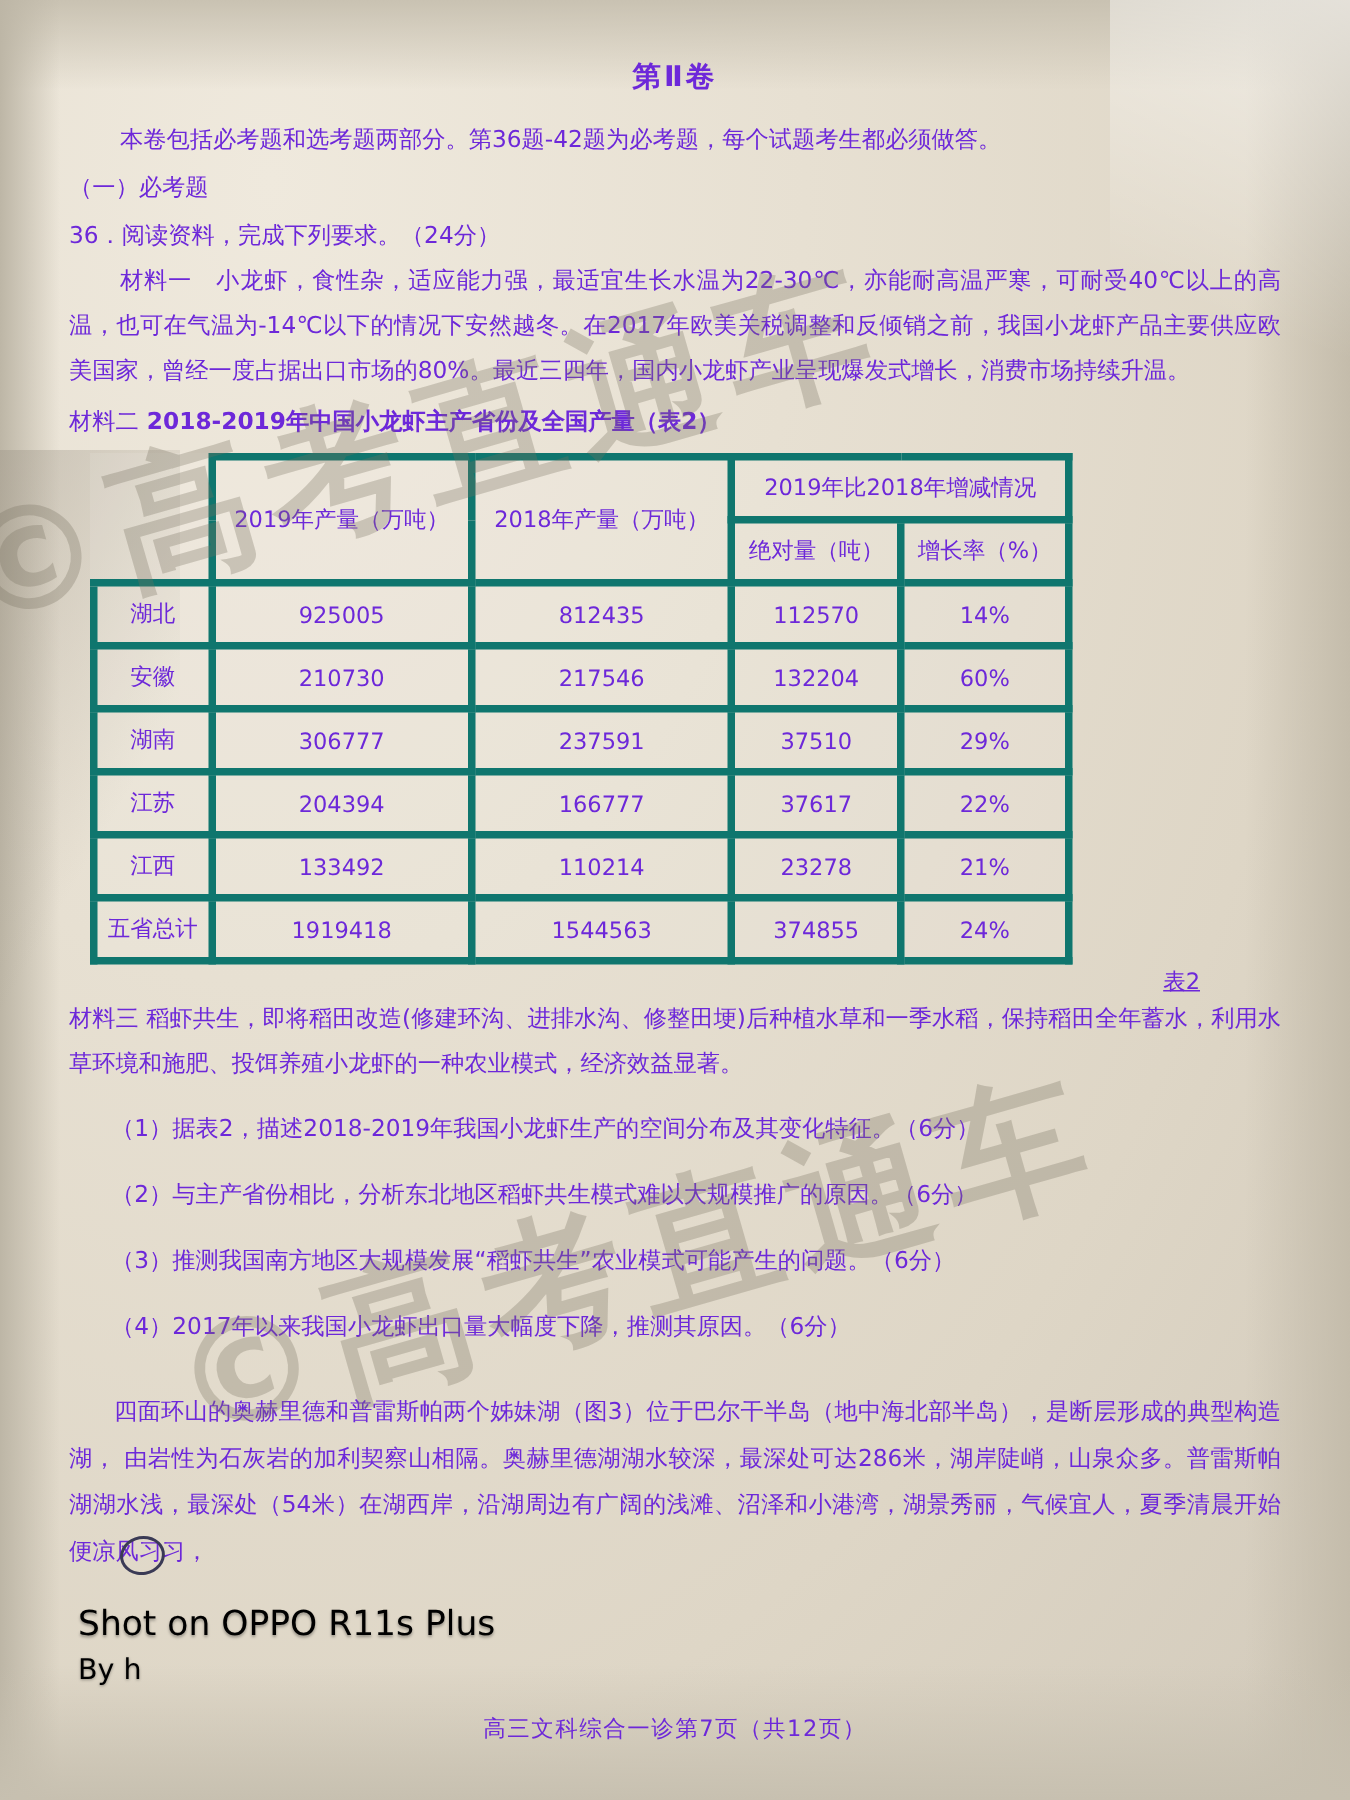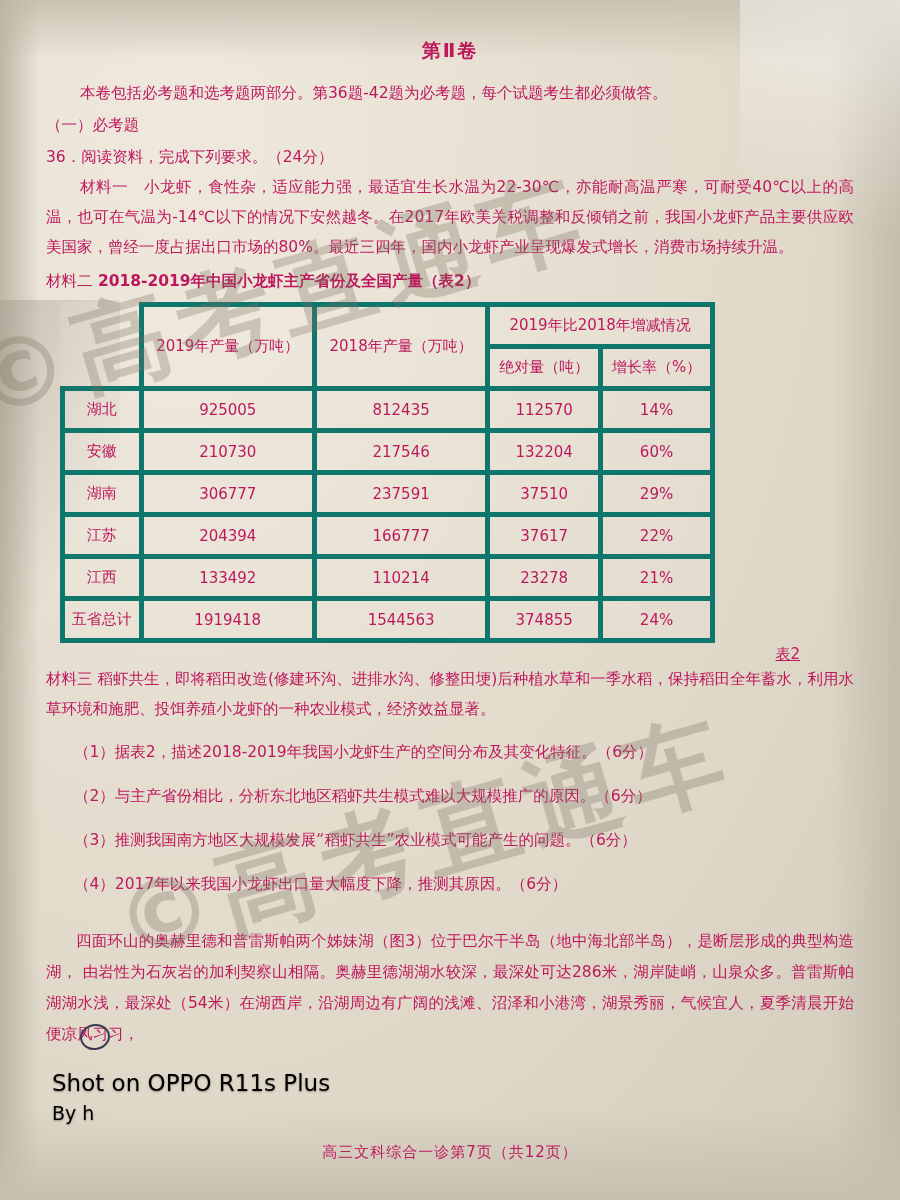--- a/index.html
+++ b/index.html
@@ -19,21 +19,21 @@
   .shade{position:absolute;pointer-events:none;}
   .shade.top{left:0;top:0;width:900px;height:60px;background:linear-gradient(#c9c2b2,rgba(201,194,178,0));}
   .shade.left{left:0;top:0;width:40px;height:1200px;background:linear-gradient(90deg,#bdb6a6,rgba(189,182,166,0));}
   .shade.right{right:0;top:0;width:70px;height:1200px;background:linear-gradient(270deg,#c4bcab,rgba(196,188,171,0));}
   .shade.bottom{left:0;bottom:0;width:900px;height:90px;background:linear-gradient(0deg,#c7c0b0,rgba(199,192,176,0));}
   .shade.fold{left:0;top:300px;width:120px;height:420px;background:linear-gradient(120deg,rgba(160,152,138,.45),rgba(255,255,255,0) 60%);}
   .shade.crease{left:740px;top:0;width:160px;height:380px;background:linear-gradient(200deg,rgba(255,255,255,.55),rgba(255,255,255,0) 55%);}
 
   #content{
     position:absolute;left:0;top:0;width:900px;height:1200px;
-    color:#be185d;
+    color:#6d28d9;
     font-family:"DejaVu Sans","Liberation Sans",sans-serif;
   }
   .title{
     text-align:center;font-size:19px;font-weight:bold;margin-top:38px;letter-spacing:2px;
   }
   .para{
     font-size:15.5px;line-height:30px;margin:0 46px 0 46px;text-align:justify;
   }
   .p-intro{margin-top:14px;text-indent:34px;}
   .p-intro2{text-indent:0;}

